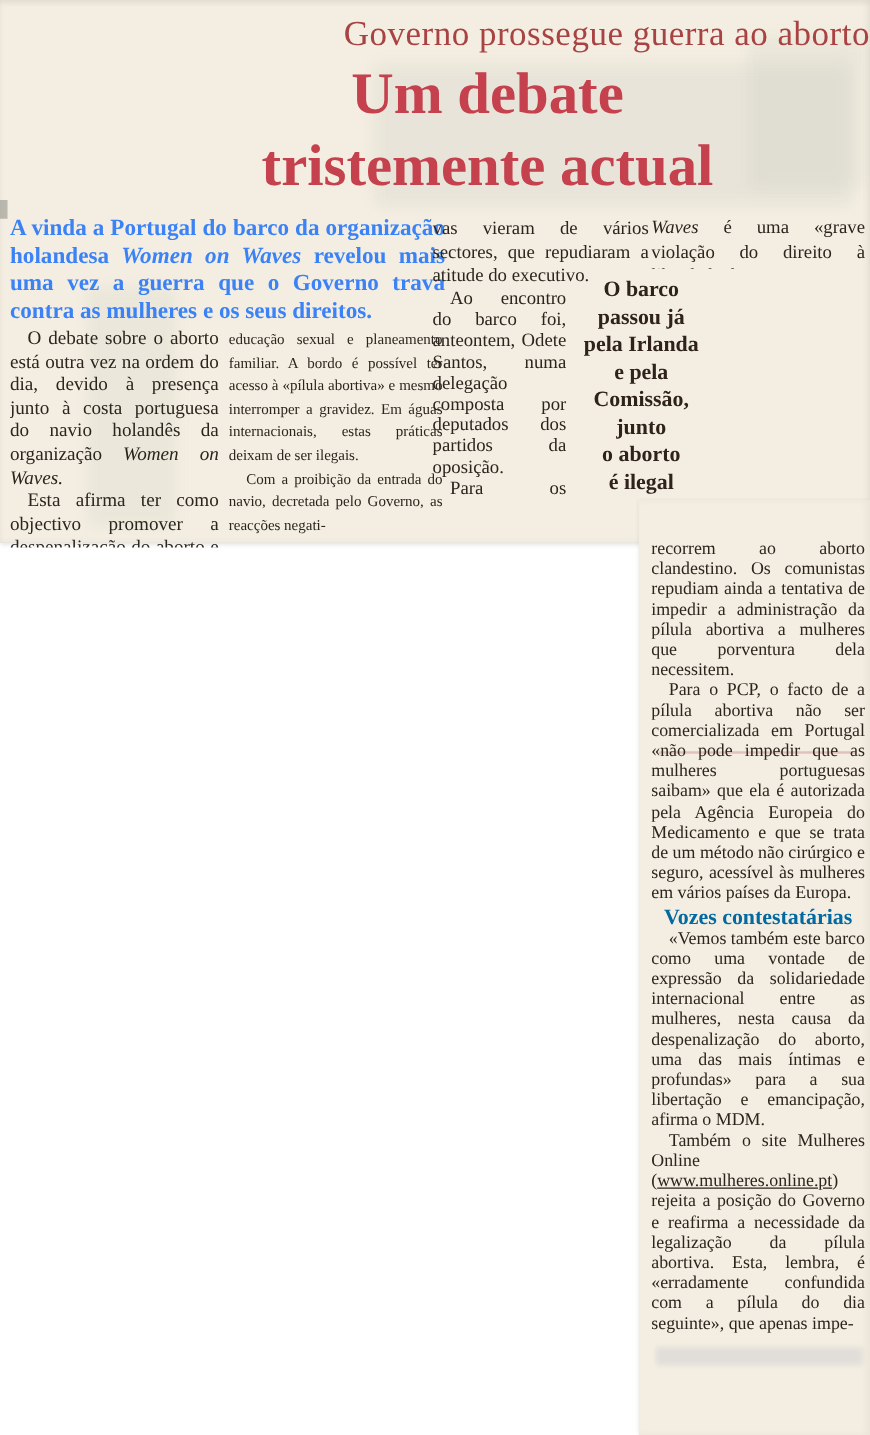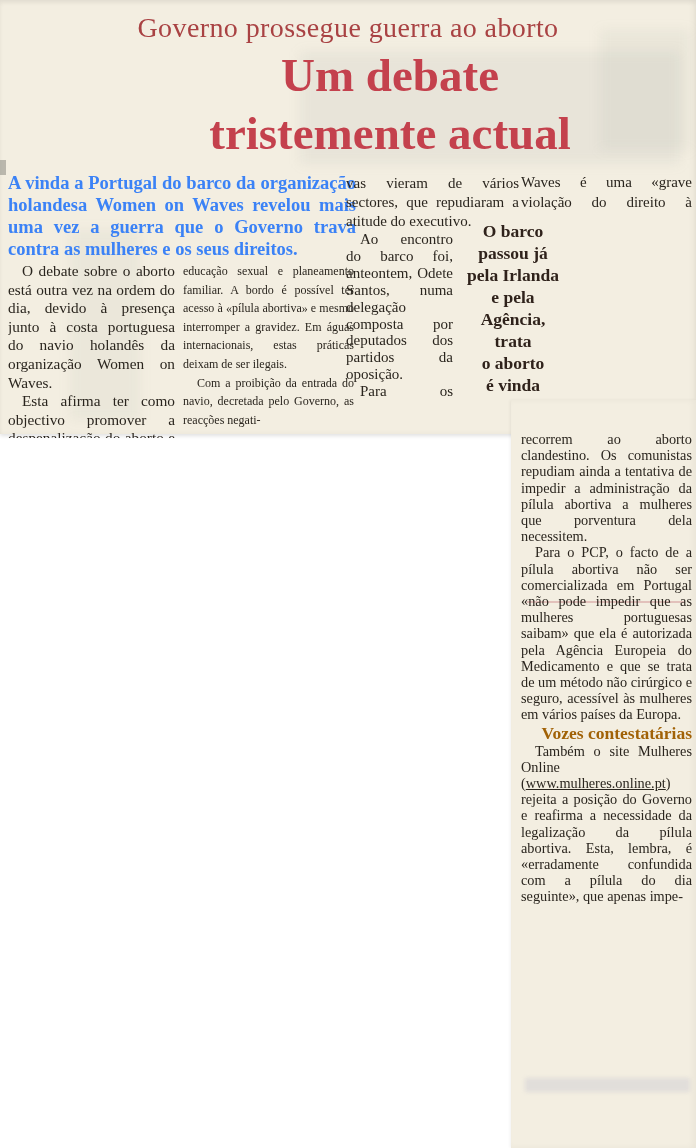--- a/index.html
+++ b/index.html
@@ -10,33 +10,33 @@
   .paper-strip{position:absolute;left:511px;top:400px;width:185px;height:748px;background:#f3eee1;
         box-shadow:-1px 0 3px rgba(0,0,0,0.06), inset -3px 0 6px rgba(0,0,0,0.04);}
   .ghost{position:absolute;filter:blur(6px);pointer-events:none;}
   .g1{left:300px;top:52px;width:380px;height:112px;background:rgba(140,152,145,0.10);}
   .g2{left:70px;top:230px;width:70px;height:190px;background:rgba(140,152,145,0.08);}
   .g3{left:600px;top:30px;width:90px;height:120px;background:rgba(140,152,145,0.09);}
   .g4{left:525px;top:1078px;width:165px;height:14px;background:rgba(100,110,170,0.12);filter:blur(2px);}
   .edge-notch{position:absolute;left:0;top:160px;width:6px;height:15px;background:#8a8a84;opacity:.55;}
   .strike-artifact{position:absolute;left:527px;top:601px;width:158px;height:2px;background:rgba(190,100,110,0.32);}
 
-  .kicker{position:absolute;top:12px;left:0;width:696px;text-align:center;
+  .kicker{position:absolute;top:12px;left:0;width:696px;text-align:right;
           font-size:28px;line-height:32px;color:#a94243;letter-spacing:.4px;}
   .headline{position:absolute;top:46px;left:80px;width:620px;margin:0;text-align:center;
             font-size:47px;line-height:58px;font-weight:bold;color:#c4414d;}
   .headline span{display:block;}
 
   .lead{position:absolute;left:8px;top:172px;width:348px;font-weight:bold;
         font-size:18.5px;line-height:22px;text-align:justify;color:#3b82f6;}
 
   .bodytext{text-align:justify;hyphens:auto;}
   .bodytext p{margin:0;}
   .ind{text-indent:14px;}
-  .it{}
+  .it{font-style:italic;}
 
   .col1{position:absolute;left:8px;top:262px;width:167px;height:176px;overflow:hidden;
         font-size:15.3px;line-height:18.6px;}
   .col2{position:absolute;left:183px;top:262px;width:171px;height:176px;overflow:hidden;
         font-size:12px;line-height:18.6px;}
   .col3-top{position:absolute;left:346px;top:174px;width:173px;height:58px;overflow:hidden;
         font-size:15px;line-height:19px;}
   .col3-narrow{position:absolute;left:346px;top:231px;width:107px;height:165px;overflow:hidden;
         font-size:15px;line-height:16.9px;}
   .col3-bottom{position:absolute;left:346px;top:397px;width:175px;height:38px;overflow:hidden;
@@ -46,21 +46,21 @@
         font-weight:bold;font-size:17.5px;line-height:22px;color:#2f221b;}
   .pullquote span{display:block;}
 
   .col4-top{position:absolute;left:521px;top:173px;width:171px;height:42px;overflow:hidden;
         font-size:15px;line-height:19.5px;}
   .col4-narrow{position:absolute;left:575px;top:214px;width:118px;height:218px;overflow:hidden;
         font-size:14.6px;line-height:18.3px;}
   .col4-lower{position:absolute;left:521px;top:431px;width:171px;height:717px;overflow:hidden;
         font-size:14.3px;line-height:16.2px;}
   .subhead{font-weight:bold;font-size:17.5px;line-height:20px;margin:26px 0 14px 0;
-        text-align:right;color:#a16207;text-indent:0;}
+        text-align:center;color:#0369a1;text-indent:0;}
   .link{text-decoration:underline;}
 </style>
 </head>
 <body>
 
 <div class="scan">
 
   <div class="paper-main"></div>
   <div class="paper-strip"></div>
 
@@ -98,29 +98,30 @@
   <div class="col3-narrow bodytext">
     <p class="ind">Ao encontro do barco foi, anteontem, Odete Santos, numa delegação composta por deputados dos partidos da oposição.</p>
     <p class="ind">Para os comunistas, a decisão do Governo</p>
   </div>
 
   <div class="pullquote">
     <span>O barco</span>
     <span>passou já</span>
     <span>pela Irlanda</span>
     <span>e pela</span>
-    <span>Agência,</span>
-    <span>trata</span>
+    <span>Comissão,</span>
+    <span>junto</span>
     <span>o aborto</span>
-    <span>é vinda</span>
+    <span>é ilegal</span>
   </div>
 
   <div class="col4-top bodytext">
     <p><span class="it">Waves</span><span> é uma «grave violação do direito à liberdade de</span></p>
   </div>
   <div class="col4-lower bodytext">
     <p>recorrem ao aborto clandestino. Os comunistas repudiam ainda a tentativa de impedir a administração da pílula abortiva a mulheres que porventura dela necessitem.</p>
     <p class="ind">Para o PCP, o facto de a pílula abortiva não ser comercializada em Portugal «não pode impedir que as mulheres portuguesas saibam» que ela é autorizada pela Agência Europeia do Medicamento e que se trata de um método não cirúrgico e seguro, acessível às mulheres em vários países da Europa.</p>
     <p class="subhead">Vozes contestatárias</p>
+    <p class="ind">«Vemos também este barco como uma vontade de expressão da solidariedade internacional entre as mulheres, nesta causa da despenalização do aborto, uma das mais íntimas e profundas» para a sua libertação e emancipação, afirma o MDM.</p>
     <p class="ind"><span>Também o site Mulheres Online (</span><span class="link">www.mulheres.online.pt</span><span>) rejeita a posição do Governo e reafirma a necessidade da legalização da pílula abortiva. Esta, lembra, é «erradamente confundida com a pílula do dia seguinte», que apenas impe-</span></p>
   </div>
 
 </div>
 
 </body></html>

